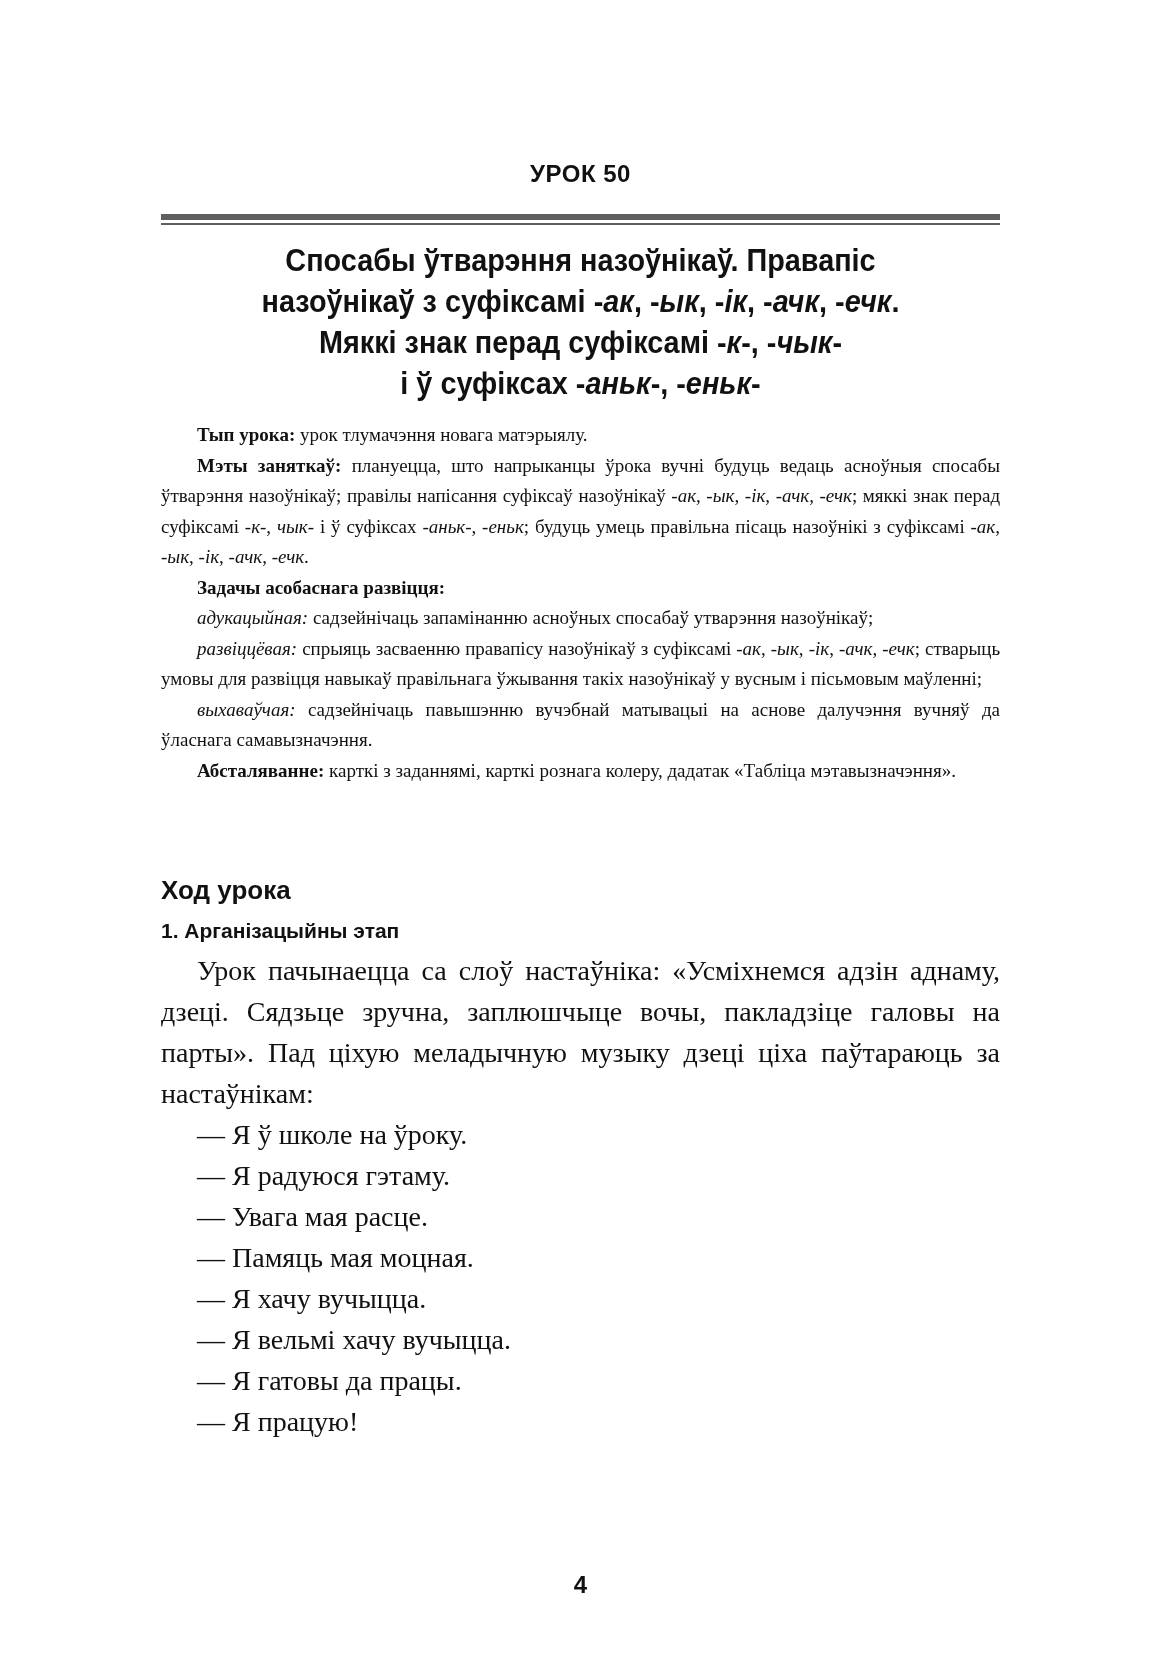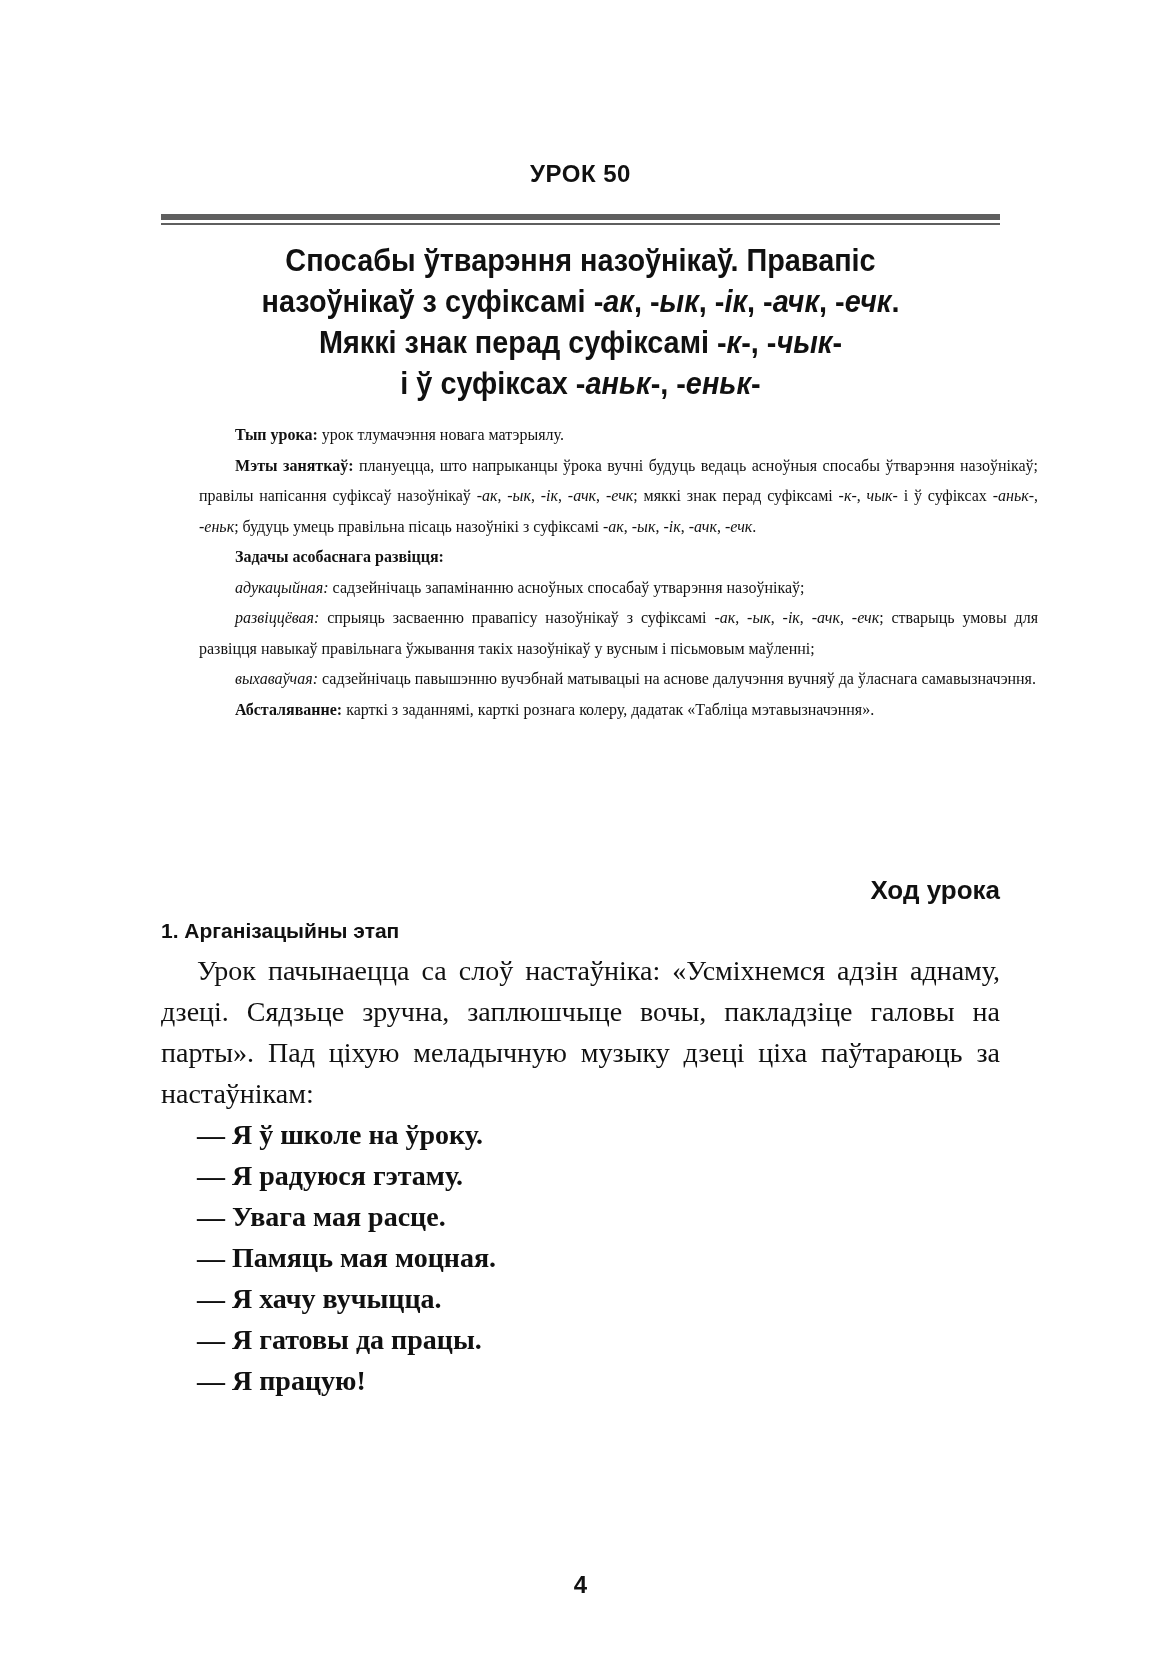--- a/index.html
+++ b/index.html
@@ -11,35 +11,35 @@
   }
   .rule-thick { position: absolute; top: 214px; left: 0; width: 839px; height: 6px; background: #5f5f5f; }
   .rule-thin { position: absolute; top: 223px; left: 0; width: 839px; height: 2px; background: #5f5f5f; }
   .lesson-title {
     position: absolute; top: 240px; left: 0; width: 839px; text-align: center;
     font-family: "Liberation Sans", sans-serif; font-weight: bold; font-size: 31px; line-height: 41px;
     transform: scaleX(0.93); transform-origin: center top;
   }
   .lesson-title .tl { display: block; }
   .meta { position: absolute; top: 420px; left: 0; width: 839px;
-    font-family: "Liberation Serif", serif; font-size: 16px; line-height: 30.5px; margin-left: 38px; }
+    font-family: "Liberation Serif", serif; font-size: 19px; line-height: 30.5px; }
   .meta p { margin: 0; text-align: justify; text-indent: 36px; }
   .section-h {
-    position: absolute; top: 875px; left: 0; width: 839px; text-align: right;
+    position: absolute; top: 875px; left: 0; width: 839px; text-align: left;
     font-family: "Liberation Sans", sans-serif; font-weight: bold; font-size: 26px;
   }
   .sub-h {
     position: absolute; top: 919px; left: 0;
     font-family: "Liberation Sans", sans-serif; font-weight: bold; font-size: 21px; text-align: right;
   }
   .body-text { position: absolute; top: 950px; left: 0; width: 839px;
     font-family: "Liberation Serif", serif; font-size: 28px; line-height: 41px; }
   .body-text p { margin: 0; text-align: justify; text-indent: 36px; }
   .dialog { list-style: none; margin: 0; padding: 0 0 0 36px; }
-  .dialog li { margin: 0; font-weight: bold; }
+  .dialog li { margin: 0; }
   .b { font-weight: bold; }
   .i { font-style: italic; }
   .page-number {
     position: absolute; top: 1571px; left: 0; width: 839px; text-align: center;
     font-family: "Liberation Sans", sans-serif; font-weight: bold; font-size: 24px;
   }
 </style>
 </head>
 <body>
 
@@ -69,19 +69,20 @@
   <div class="sub-h">1. Арганізацыйны этап</div>
 
   <div class="body-text">
     <p>Урок пачынаецца са слоў настаўніка: «Усміхнемся адзін аднаму, дзеці. Сядзьце зручна, заплюшчыце вочы, пакладзіце галовы на парты». Пад ціхую меладычную музыку дзеці ціха паўтараюць за настаўнікам:</p>
     <ul class="dialog">
       <li>— Я ў школе на ўроку.</li>
       <li>— Я радуюся гэтаму.</li>
       <li>— Увага мая расце.</li>
       <li>— Памяць мая моцная.</li>
       <li>— Я хачу вучыцца.</li>
+      <li>— Я вельмі хачу вучыцца.</li>
       <li>— Я гатовы да працы.</li>
       <li>— Я працую!</li>
     </ul>
   </div>
 
   <div class="page-number">4</div>
 </div>
 
 </body></html>

